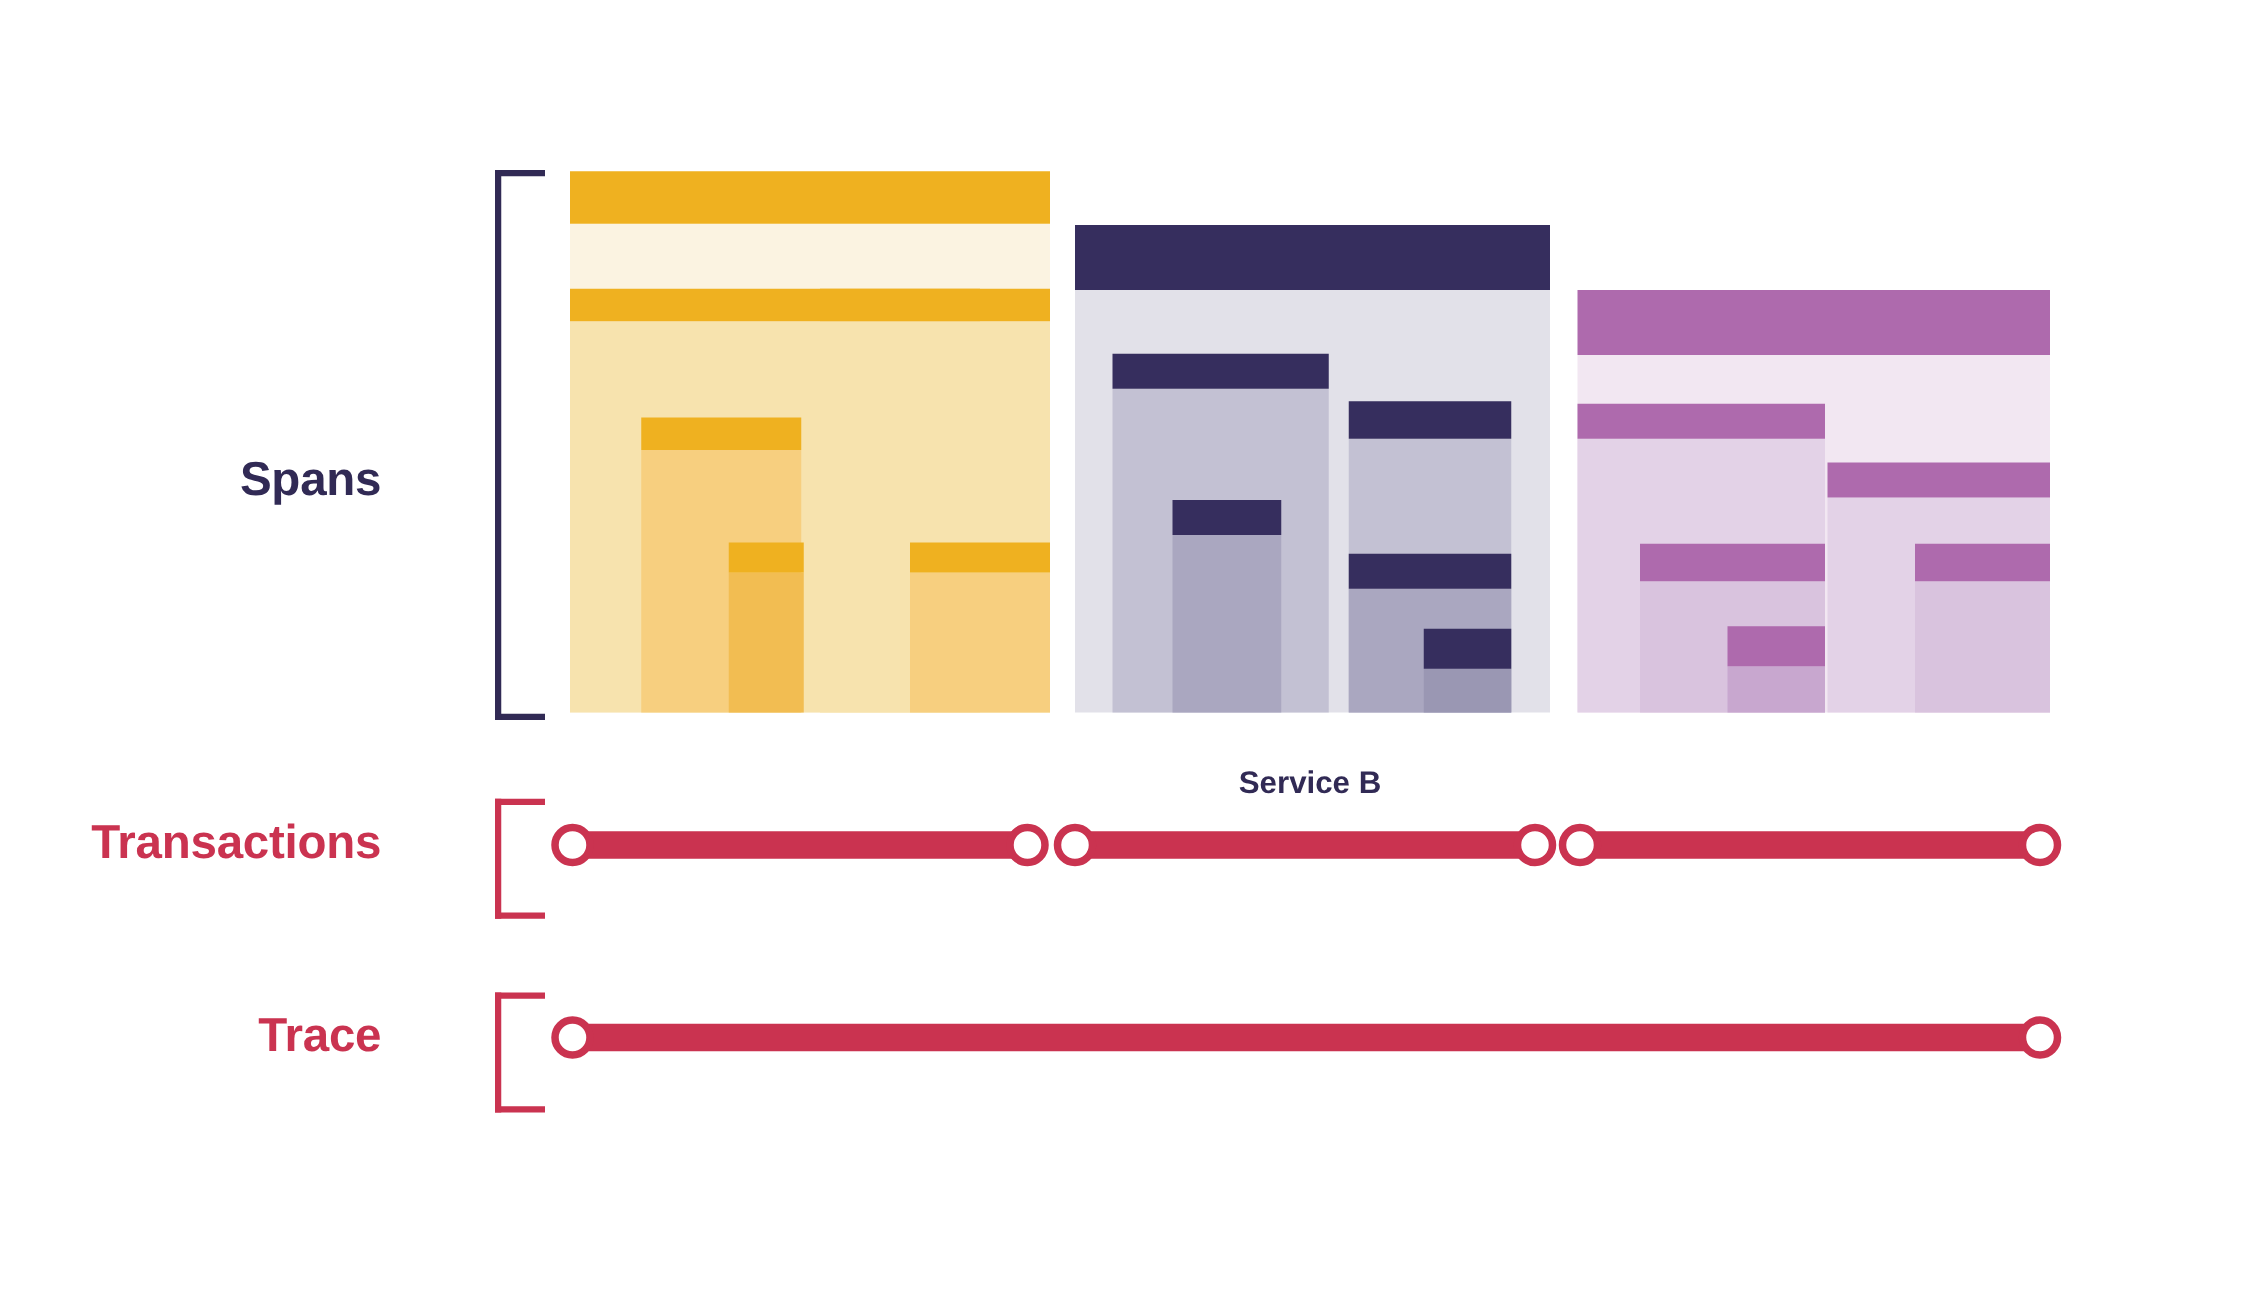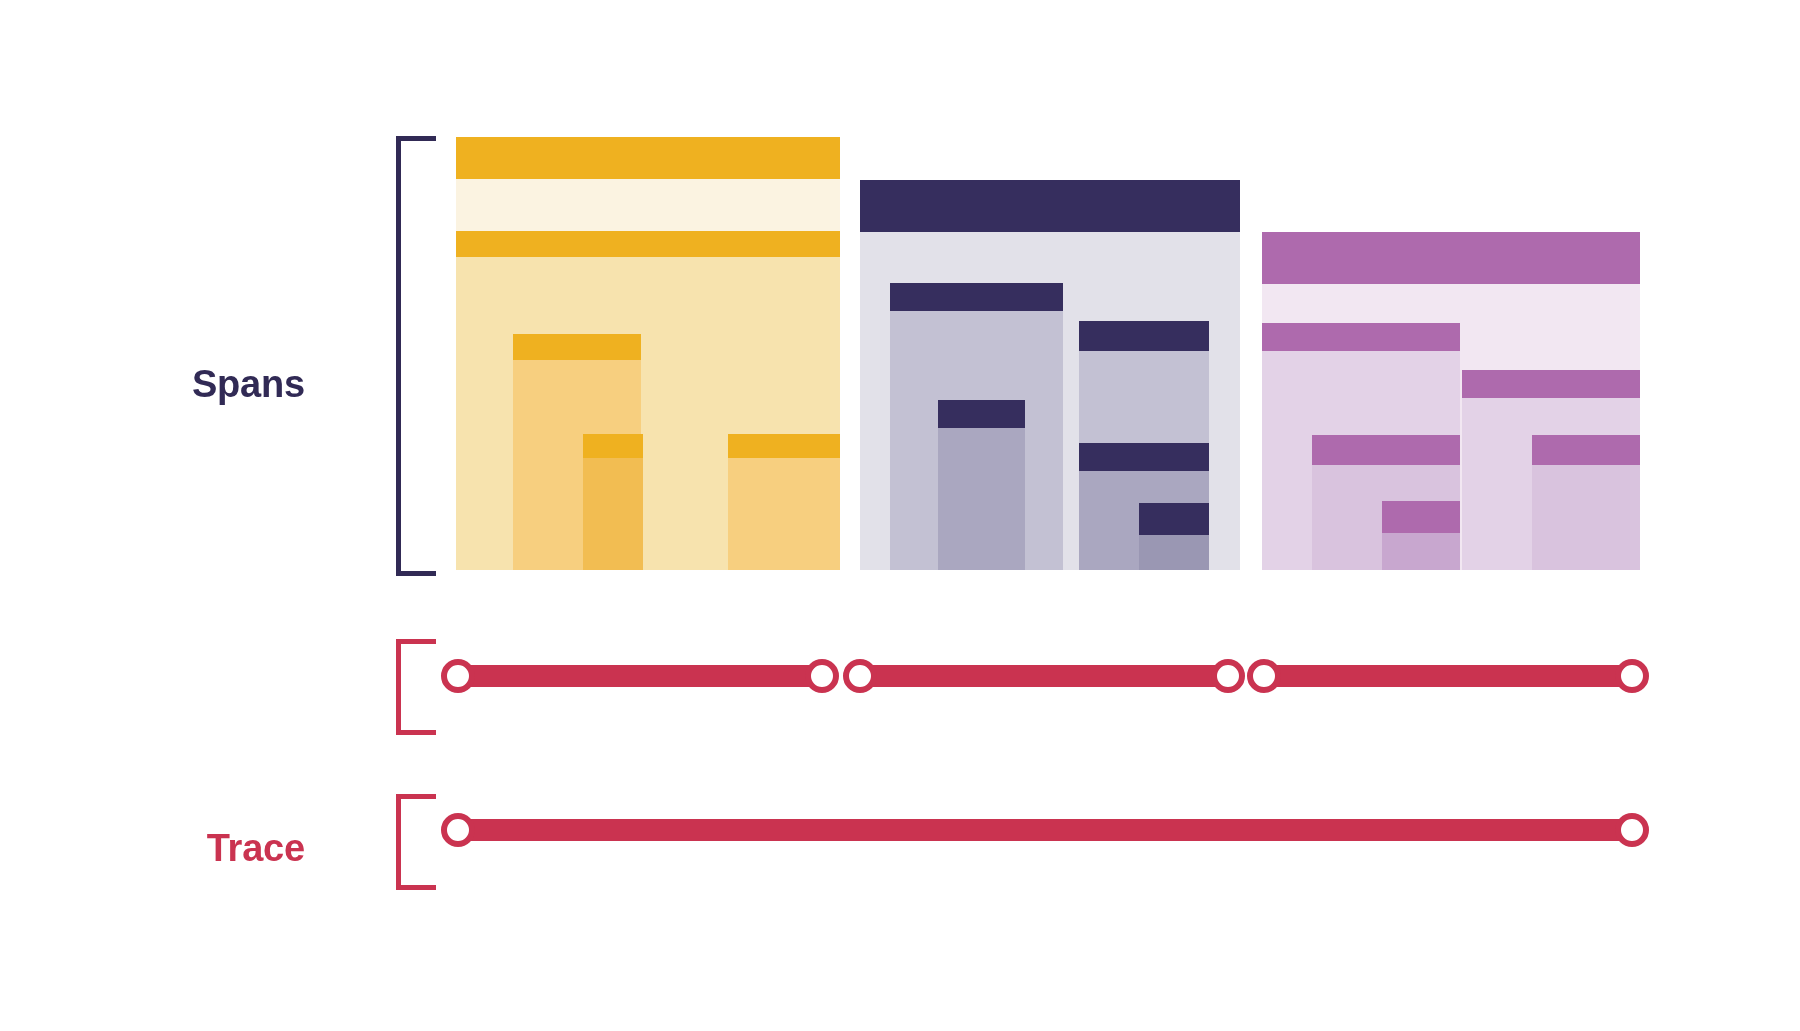--- a/index.html
+++ b/index.html
@@ -39,21 +39,20 @@
     right: 1495px;
     top: 653px;
     font-size: 38px;
     color: #ca3350;
   }
   #trace-label {
     right: 1495px;
     top: 808px;
     font-size: 38px;
     color: #ca3350;
-    margin-top: 19px;
   }
 
   
   .bracket {
     position: absolute;
     box-sizing: border-box;
     border-left-style: solid;
     border-top-style: solid;
     border-bottom-style: solid;
     border-right: none;
@@ -208,20 +207,21 @@
       <div class="span-bar" style="left: 1462px; width: 178px; top: 370px; height: 200px;">
         <div class="body" style="top: 28px; background: rgb(227, 210, 231);"></div>
         <div class="cap" style="height: 28px; background: rgb(174, 106, 173);"></div>
       </div>
       <div class="span-bar" style="left: 1532px; width: 108px; top: 435px; height: 135px;">
         <div class="body" style="top: 30px; background: rgb(217, 195, 222);"></div>
         <div class="cap" style="height: 30px; background: rgb(174, 106, 173);"></div>
       </div>
     </div>
 
+  <div id="transactions-label" class="row-label">Transactions</div>
   <div id="transactions-bracket" class="bracket"></div>
   <div id="transactions-area">
       <div class="tl-line" style="left: 458px; width: 364px; top: 665px;"></div>
       <div class="tl-line" style="left: 860px; width: 368px; top: 665px;"></div>
       <div class="tl-line" style="left: 1264px; width: 368px; top: 665px;"></div>
       <div class="tl-node" style="left: 441px; top: 659px;"></div>
       <div class="tl-node" style="left: 805px; top: 659px;"></div>
       <div class="tl-node" style="left: 843px; top: 659px;"></div>
       <div class="tl-node" style="left: 1211px; top: 659px;"></div>
       <div class="tl-node" style="left: 1247px; top: 659px;"></div>
@@ -229,13 +229,14 @@
     </div>
 
   <div id="trace-label" class="row-label">Trace</div>
   <div id="trace-bracket" class="bracket"></div>
   <div id="trace-area">
       <div class="tl-line" style="left: 458px; width: 1174px; top: 819px;"></div>
       <div class="tl-node" style="left: 441px; top: 813px;"></div>
       <div class="tl-node" style="left: 1615px; top: 813px;"></div>
     </div>
 
+    <div class="service-caption" style="left: 898px; width: 300px; top: 612px;">Service B</div>
   </div>
 
 </body></html>

